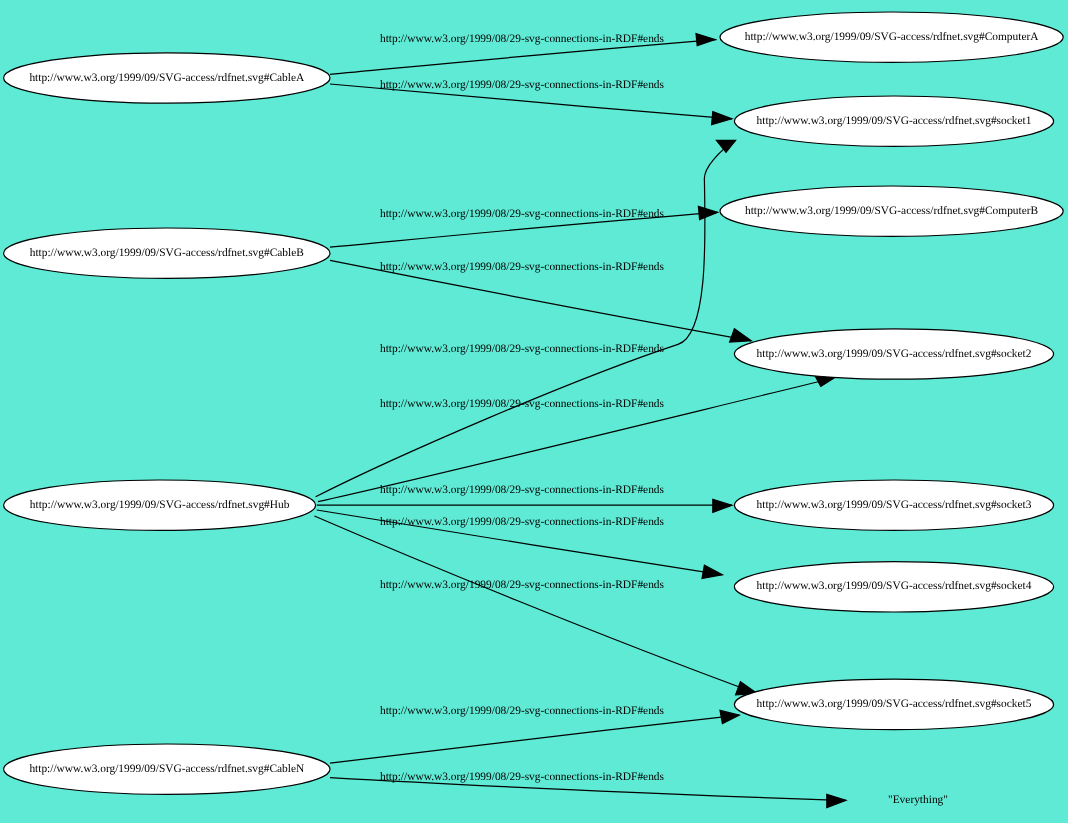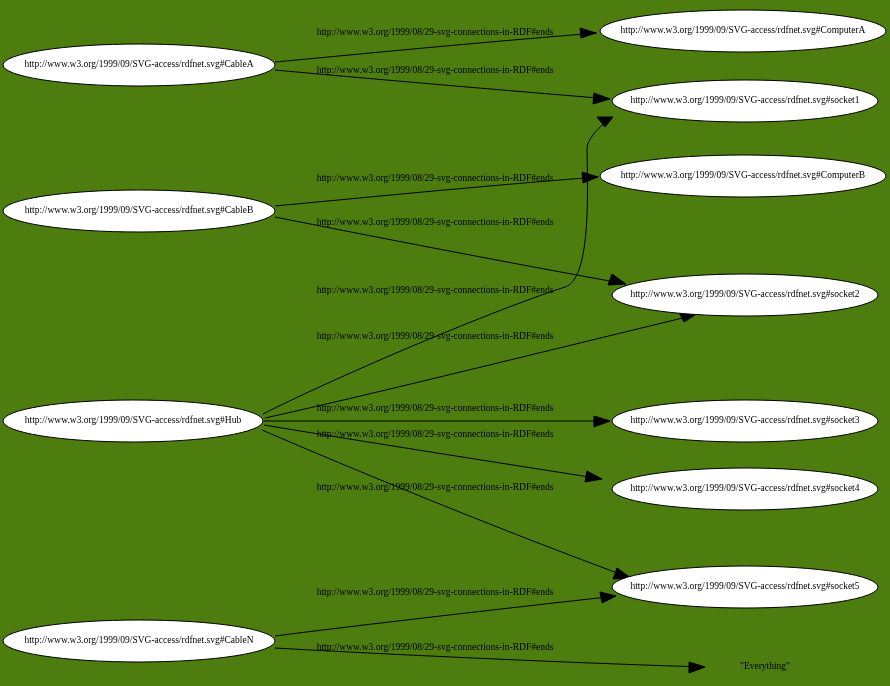--- a/index.html
+++ b/index.html
@@ -1,19 +1,19 @@
 <!DOCTYPE html>
 <html><head>
 <meta charset="utf-8">
 <style>
   html,body{margin:0;padding:0;background:#ffffff;}
   #canvas{
     position:relative;
     width:890px;height:686px;
-    background:#4d7c0f;
+    background:#5eead4;
     font-family:"Liberation Serif", serif;
     overflow:hidden;
   }
   svg{display:block;width:890px;height:686px;}
   .node-ellipse{fill:#ffffff;stroke:#000000;stroke-width:1;}
   .edge-path{fill:none;stroke:#000000;stroke-width:1;}
   .arrow-head{fill:#000000;stroke:#000000;stroke-width:1;}
   text{font-family:"Liberation Serif", serif;fill:#000000;}
   .node-label{font-size:9.5px;text-anchor:middle;dominant-baseline:middle;}
   .edge-label{font-size:9.5px;text-anchor:middle;dominant-baseline:middle;}

